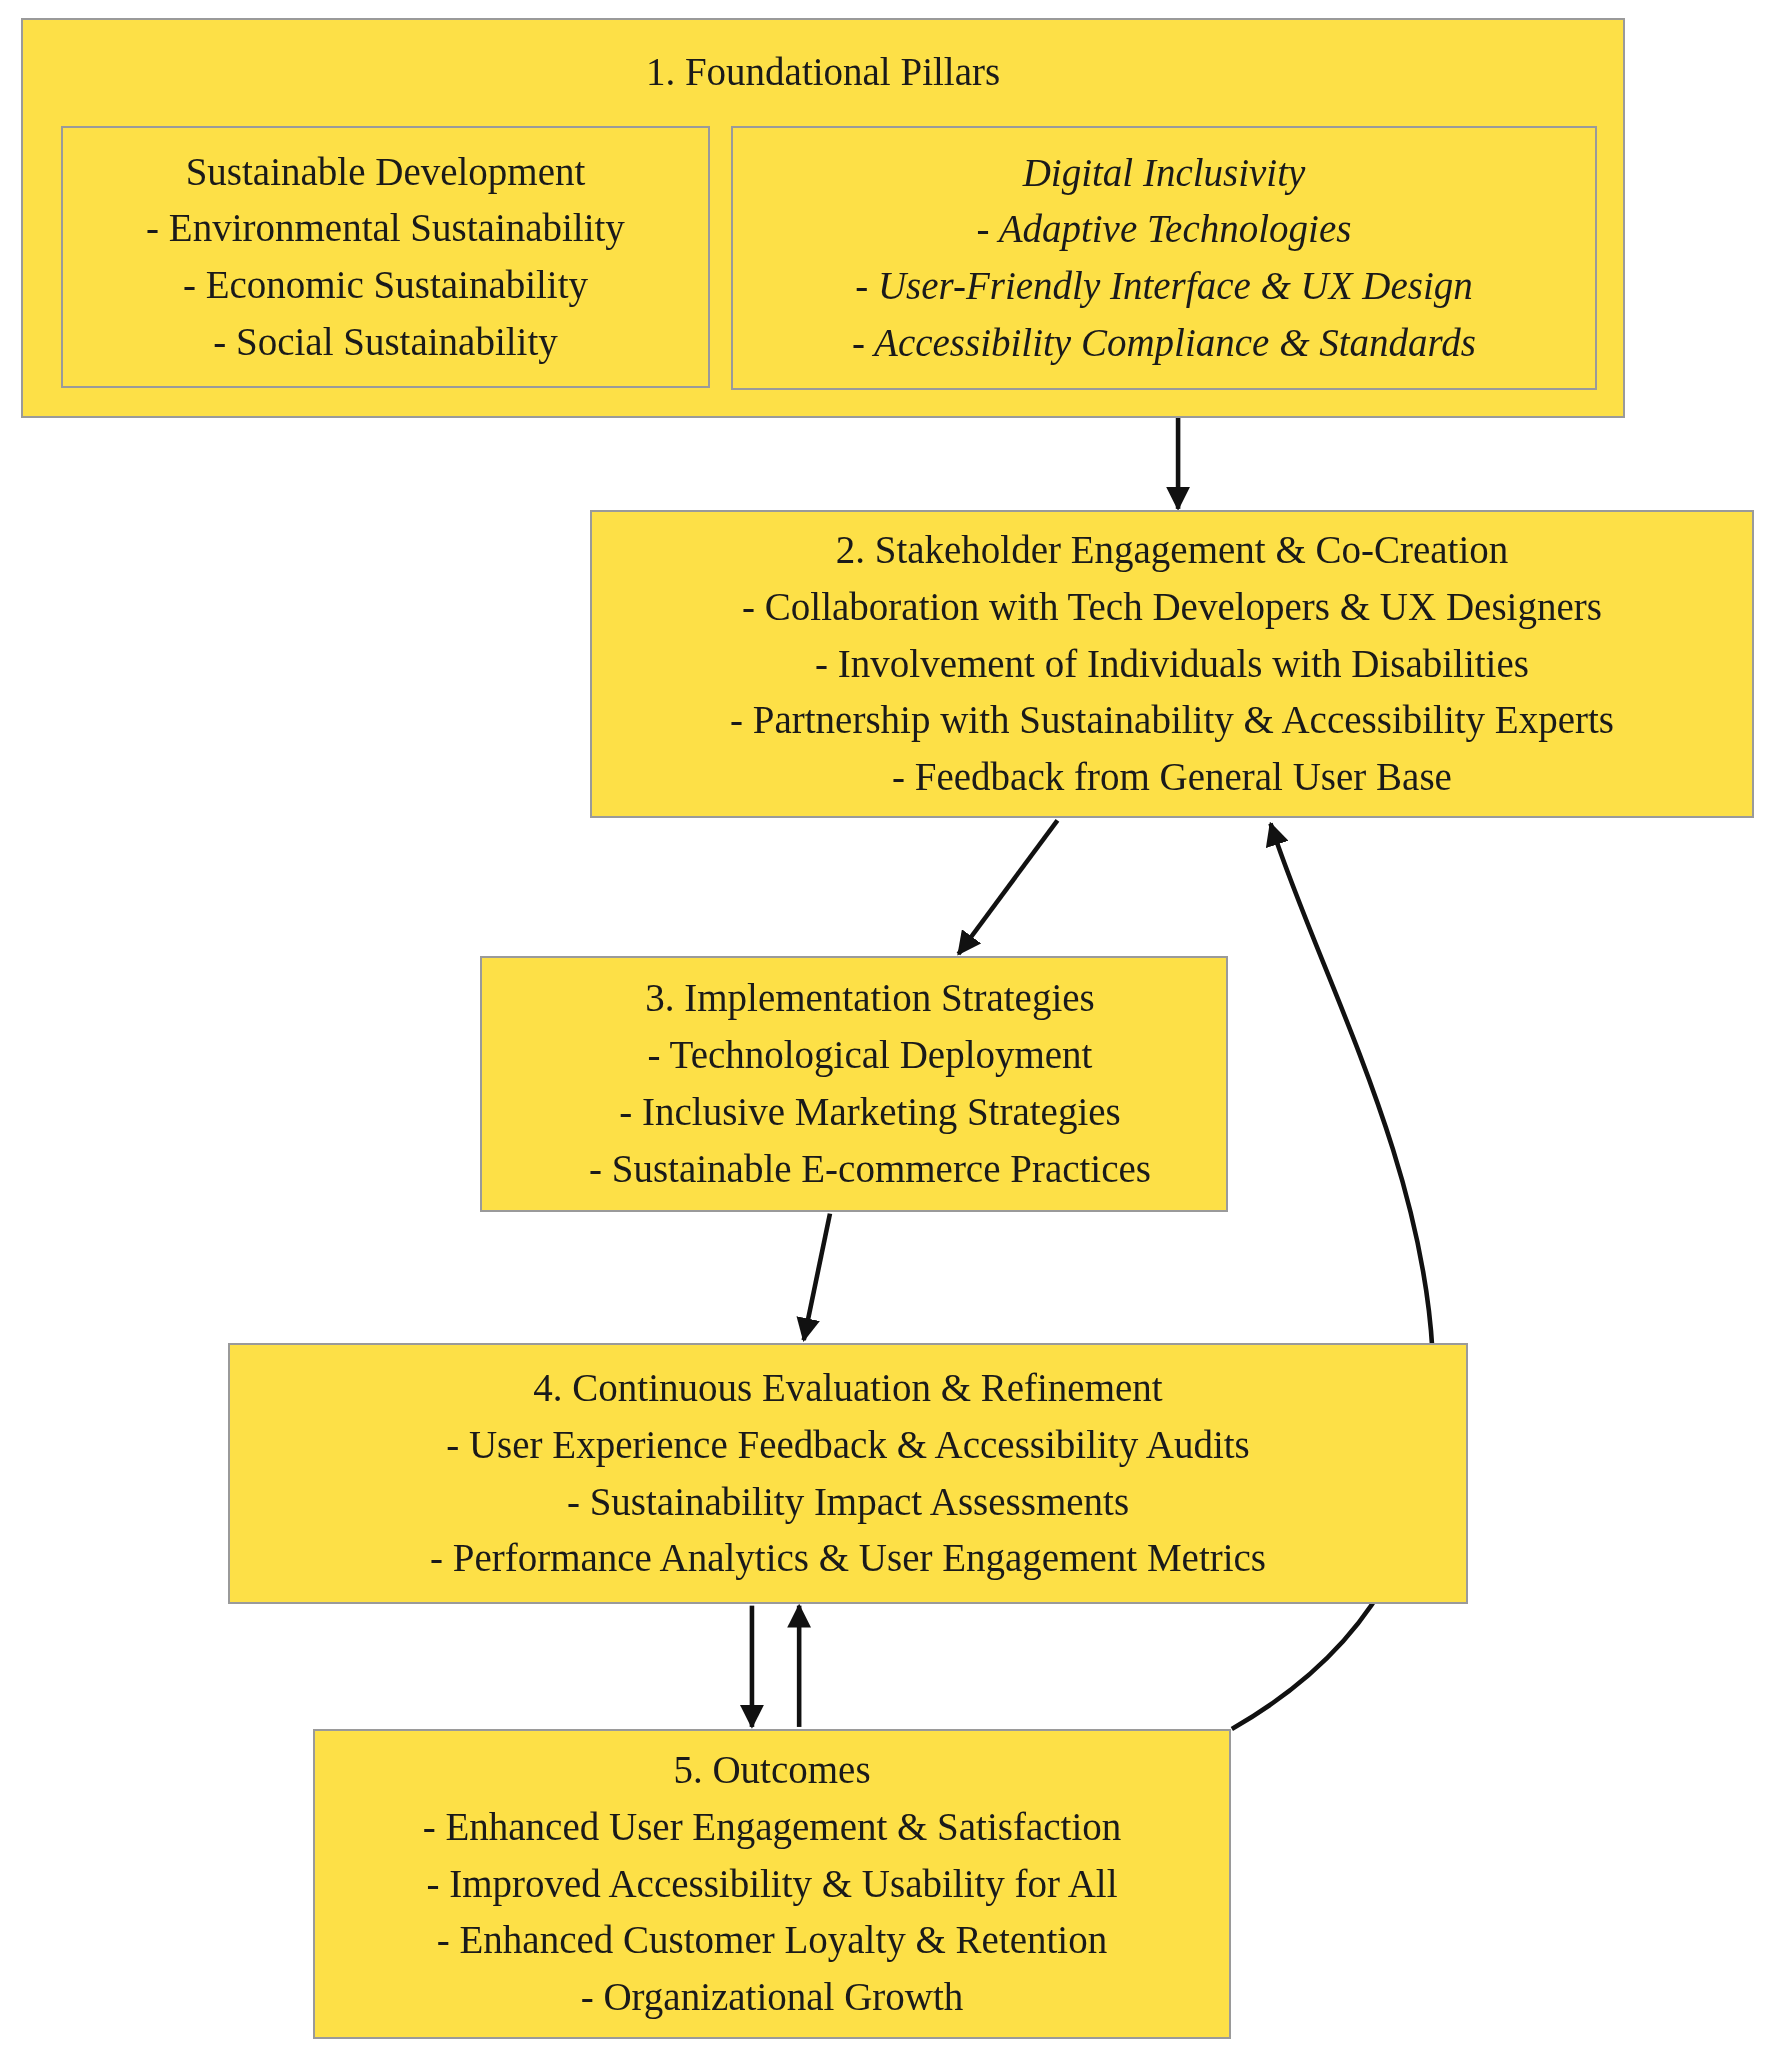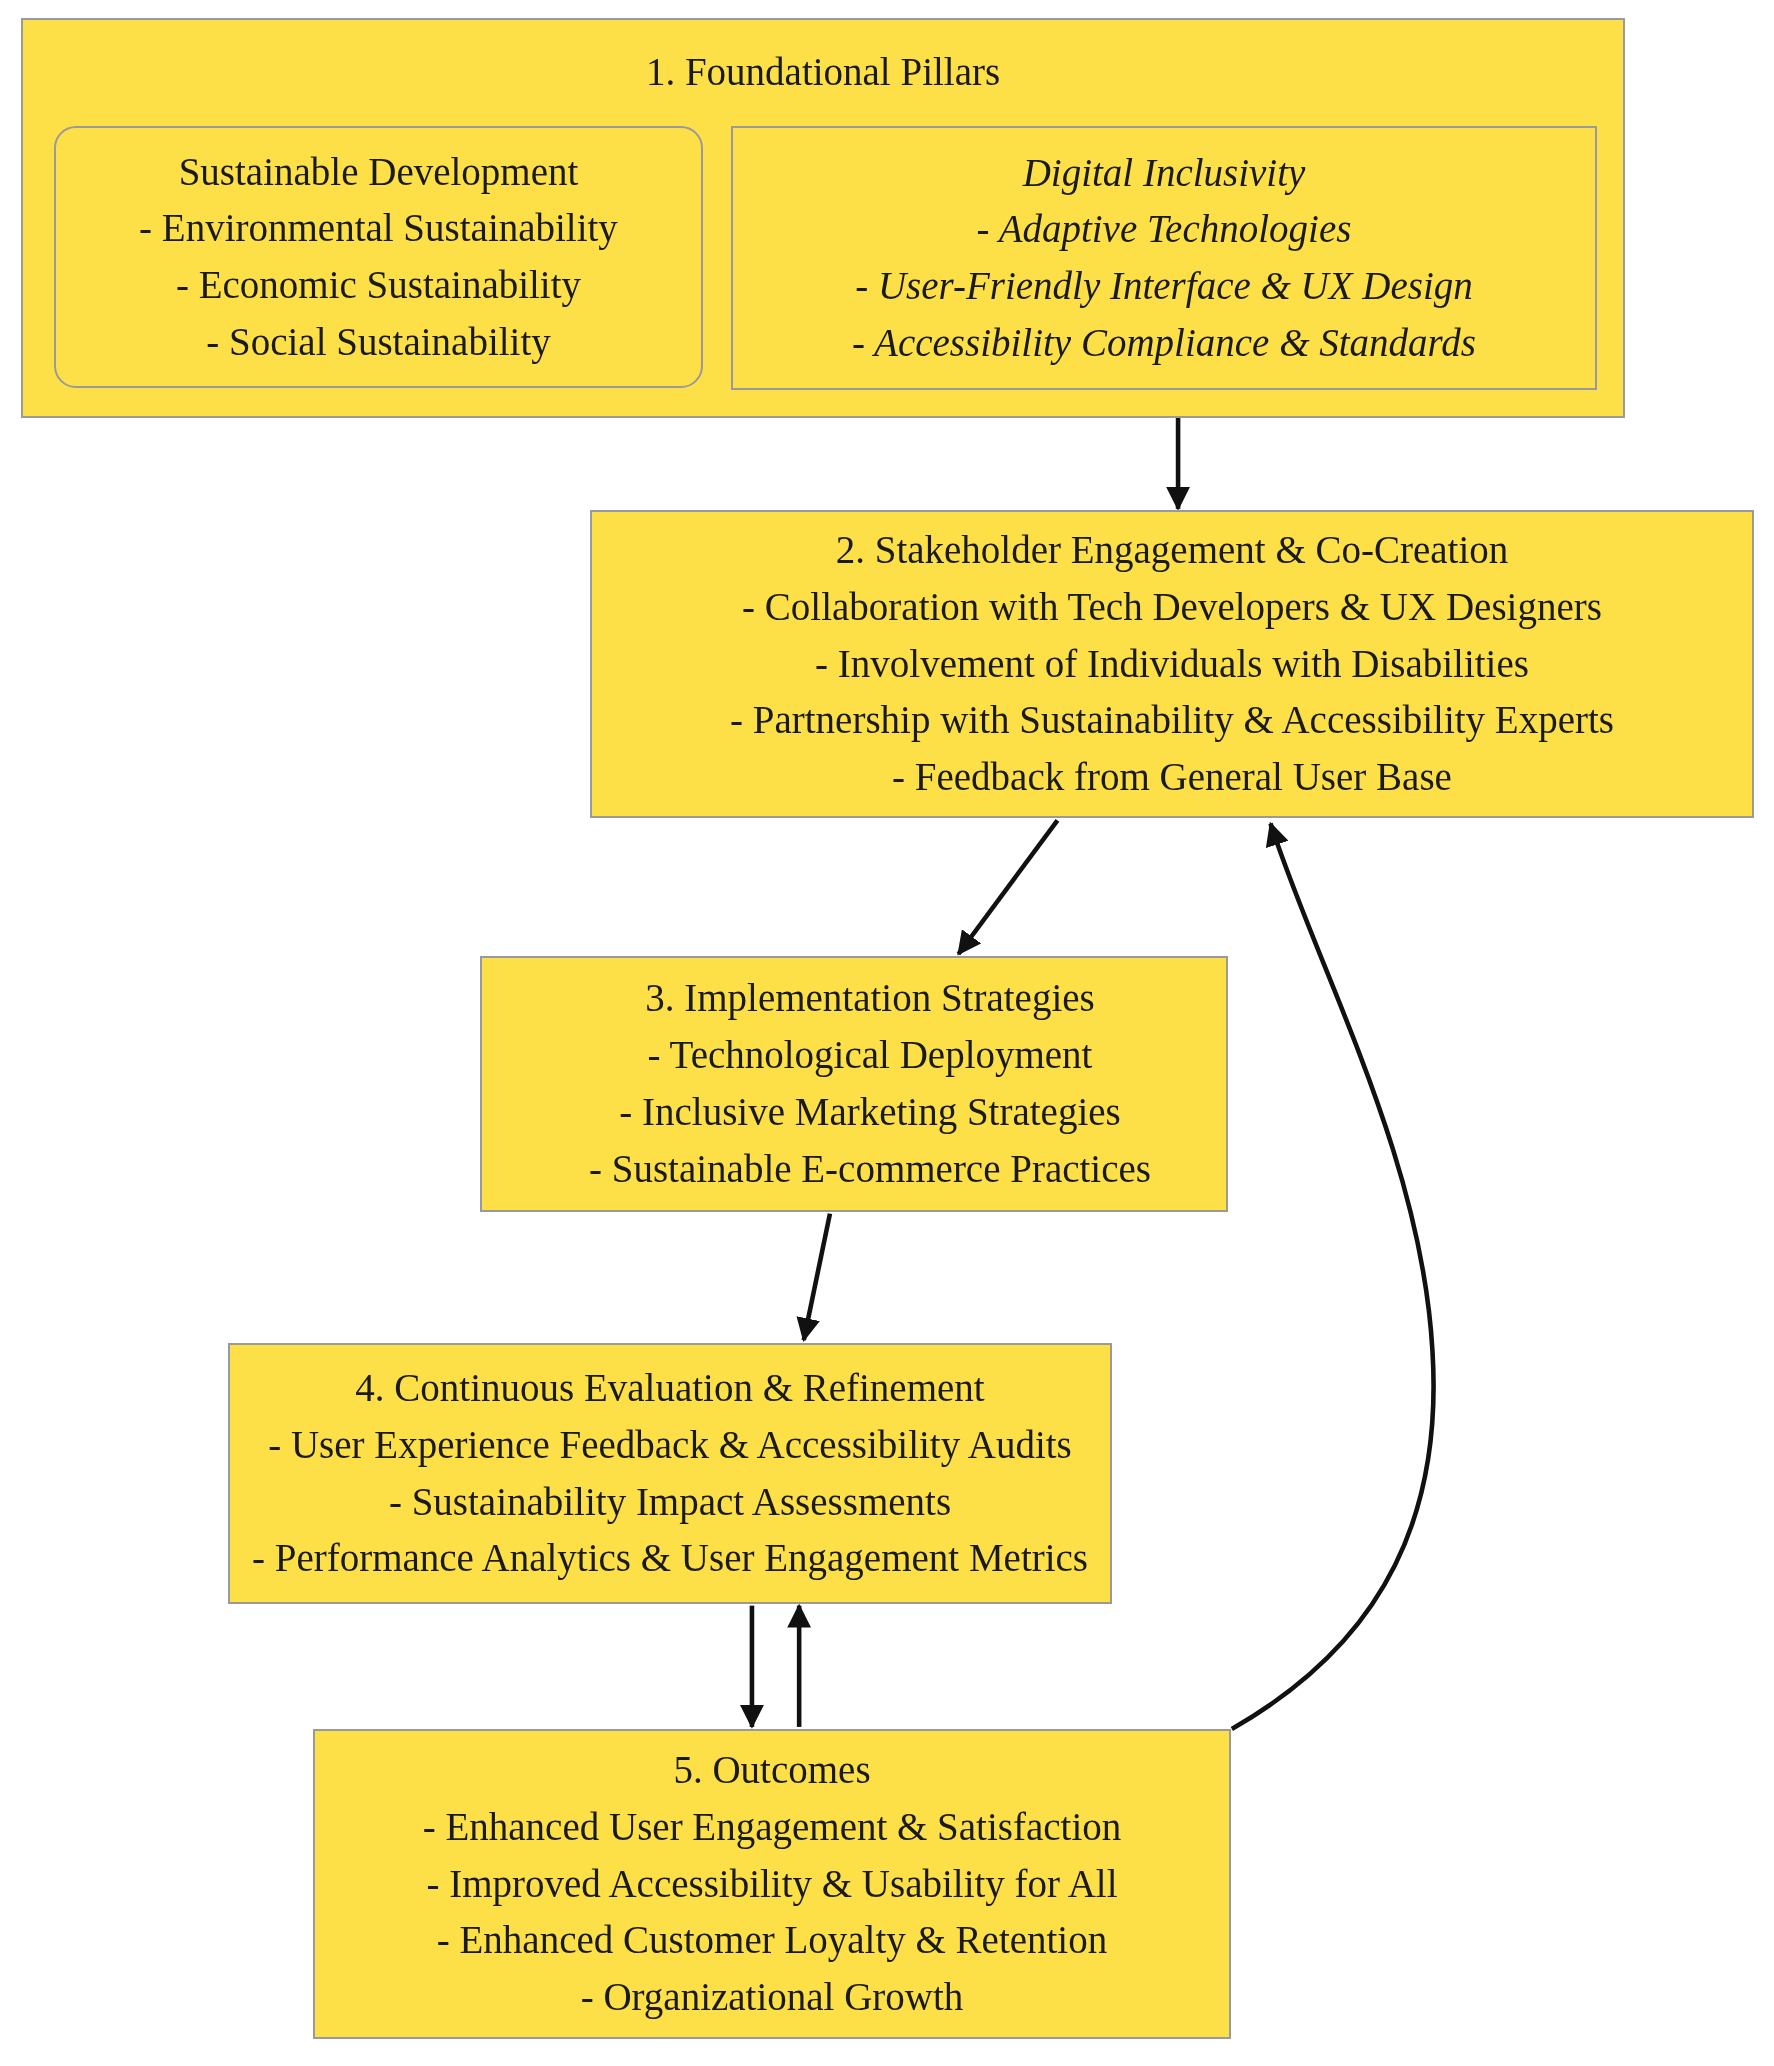--- a/index.html
+++ b/index.html
@@ -34,26 +34,26 @@
   }
 
   
   #group1{left:21px;top:18.4px;width:1604px;height:400px;justify-content:flex-start;}
   #group1 .grouptitle{
     font-size:39px;line-height:1;margin-top:31.5px;white-space:nowrap;color:#1a1a1a;
   }
   #group1 .cols{
     position:absolute;left:0;top:0;width:100%;height:100%;
   }
-  #sustainable-dev{left:31px;top:106px;width:649px;height:262px;border-radius:22px;}
+  #sustainable-dev{left:38px;top:106px;width:649px;height:262px;}
   #digital-inclusivity{left:708px;top:106px;width:866px;height:264px;font-style:italic;}
 
   #node2{left:590px;top:510px;width:1164px;height:308px;}
   #node3{left:480px;top:956px;width:748px;height:256px;padding-left:32px;}
-  #node4{left:228px;top:1343px;width:884px;height:261px;}
+  #node4{left:228px;top:1343px;width:1240px;height:261px;}
   #node5{left:313px;top:1729px;width:918px;height:310px;font-family:Liberation Serif, serif;}
 
   #edges{position:absolute;left:0;top:0;width:1774px;height:2066px;pointer-events:none;}
 </style>
 </head>
 <body>
 
 <div id="stage">
 
   <svg id="edges" viewBox="0 0 2706 3151">

